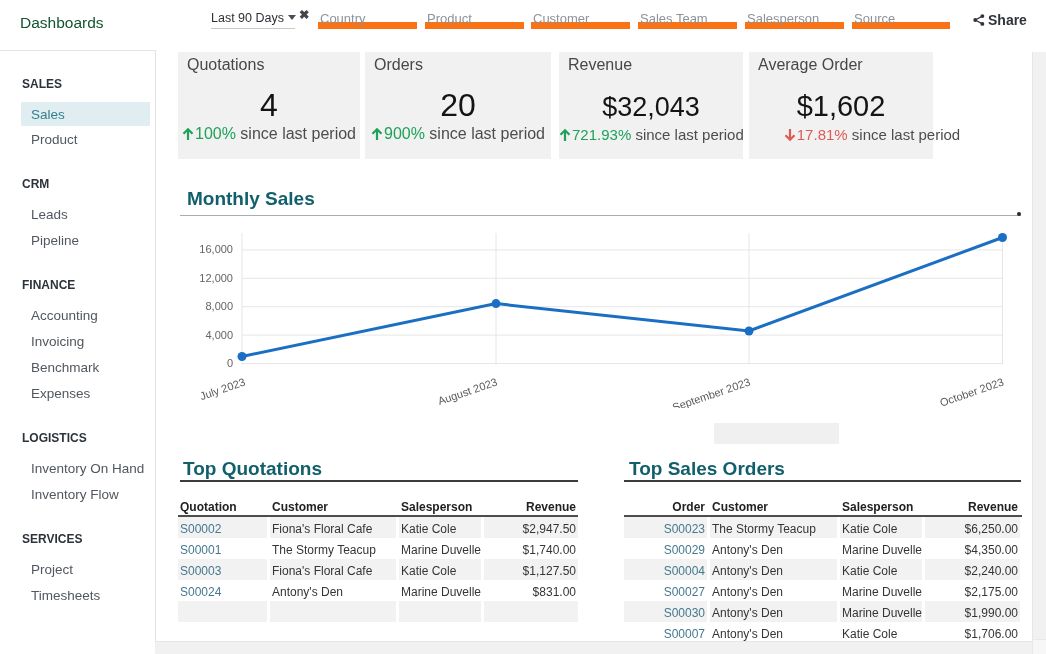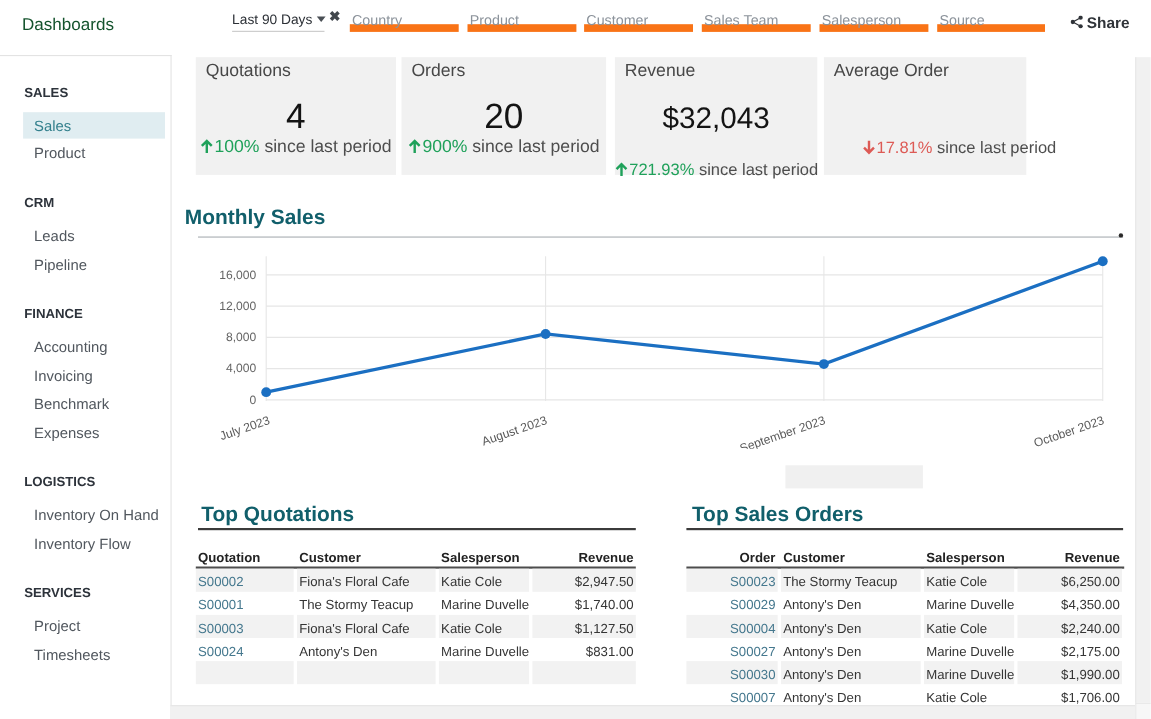--- a/index.html
+++ b/index.html
@@ -93,32 +93,33 @@
 <div class="card" style="left:365px;width:186px;">
   <div class="t">Orders</div>
   <div class="n" style="top:37px;font-size:32px;line-height:32px;">20</div>
   <div class="p"><svg class="ar" width="12" height="14" viewBox="0 0 12 14">
         <path d="M6 13 V2.2 M1.5 6.7 L6 2.2 L10.5 6.7" stroke="#1fa15a" stroke-width="2.2" fill="none"></path>
       </svg><span class="up">900%</span> since last period</div>
 </div>
 <div class="card" style="left:559px;width:184px;">
   <div class="t">Revenue</div>
   <div class="n" style="top:42px;font-size:27px;line-height:27px;">$32,043</div>
-  <div class="p" style="font-size:15px;top:75px;margin-top:20px;"><svg class="ar" width="12" height="14" viewBox="0 0 12 14">
+  <div class="p" style="font-size:15px;top:75px;"><svg class="ar" width="12" height="14" viewBox="0 0 12 14">
         <path d="M6 13 V2.2 M1.5 6.7 L6 2.2 L10.5 6.7" stroke="#1fa15a" stroke-width="2.2" fill="none"></path>
       </svg><span class="up">721.93%</span> since last period</div>
 </div>
 <div class="card" style="left:749px;width:184px;">
   <div class="t">Average Order</div>
+  <div class="n" style="top:40px;font-size:29px;line-height:29px;">$1,602</div>
   <div class="p" style="font-size:15px;top:75px;margin-left:31px;"><svg class="ar" width="12" height="14" viewBox="0 0 12 14">
         <path d="M6 1 V11.8 M1.5 7.3 L6 11.8 L10.5 7.3" stroke="#dd5a55" stroke-width="2.2" fill="none"></path>
       </svg><span class="dn">17.81%</span> since last period</div>
 </div>
 
-<div class="h2" style="left:168px;top:188px;">Monthly Sales</div>
+<div class="h2" style="left:187px;top:188px;">Monthly Sales</div>
 <div class="abs" style="left:180px;top:215px;width:841px;height:1px;background:#a8adb2;"></div>
 <div class="abs" style="left:1017px;top:212px;width:4px;height:4px;background:#2a2a2a;border-radius:2px;"></div>
 
 <svg class="abs" style="left:175px;top:228px;" width="860" height="180" viewBox="0 0 860 180">
   <g stroke="#e6e6e6" stroke-width="1">
     <line x1="67" y1="5" x2="67" y2="136.5"></line>
     <line x1="321" y1="5" x2="321" y2="136.5"></line>
     <line x1="574" y1="5" x2="574" y2="136.5"></line>
     <line x1="827.5" y1="5" x2="827.5" y2="136.5"></line>
     <line x1="67" y1="21.9" x2="827.5" y2="21.9"></line>

